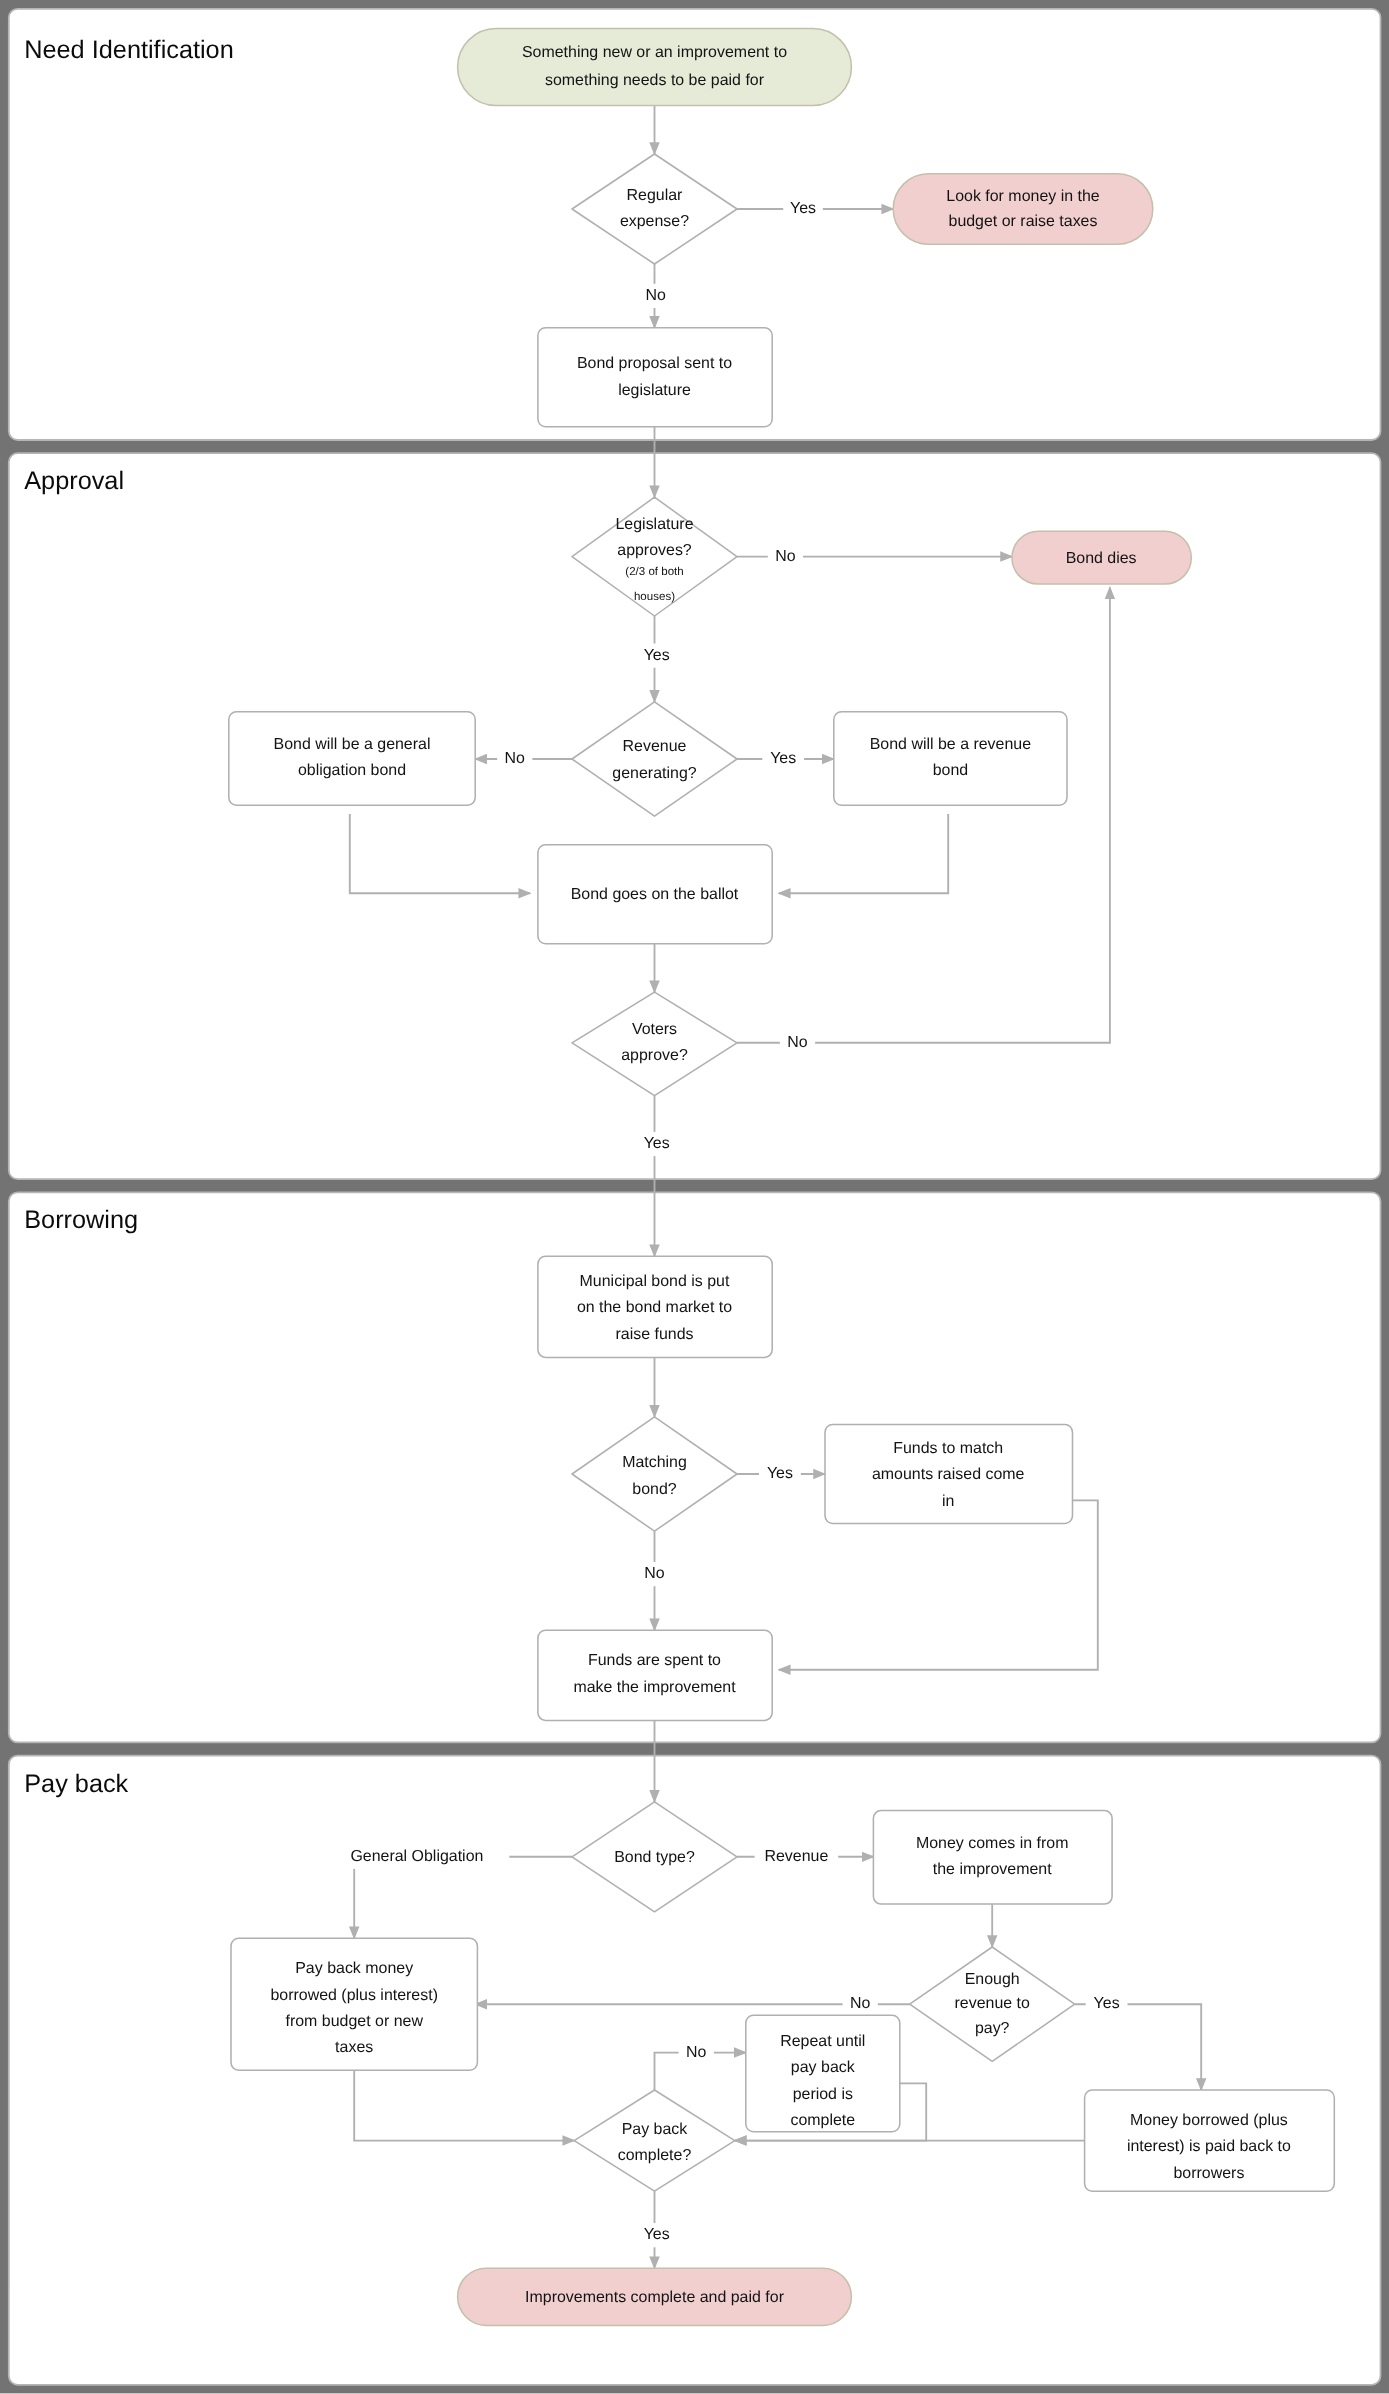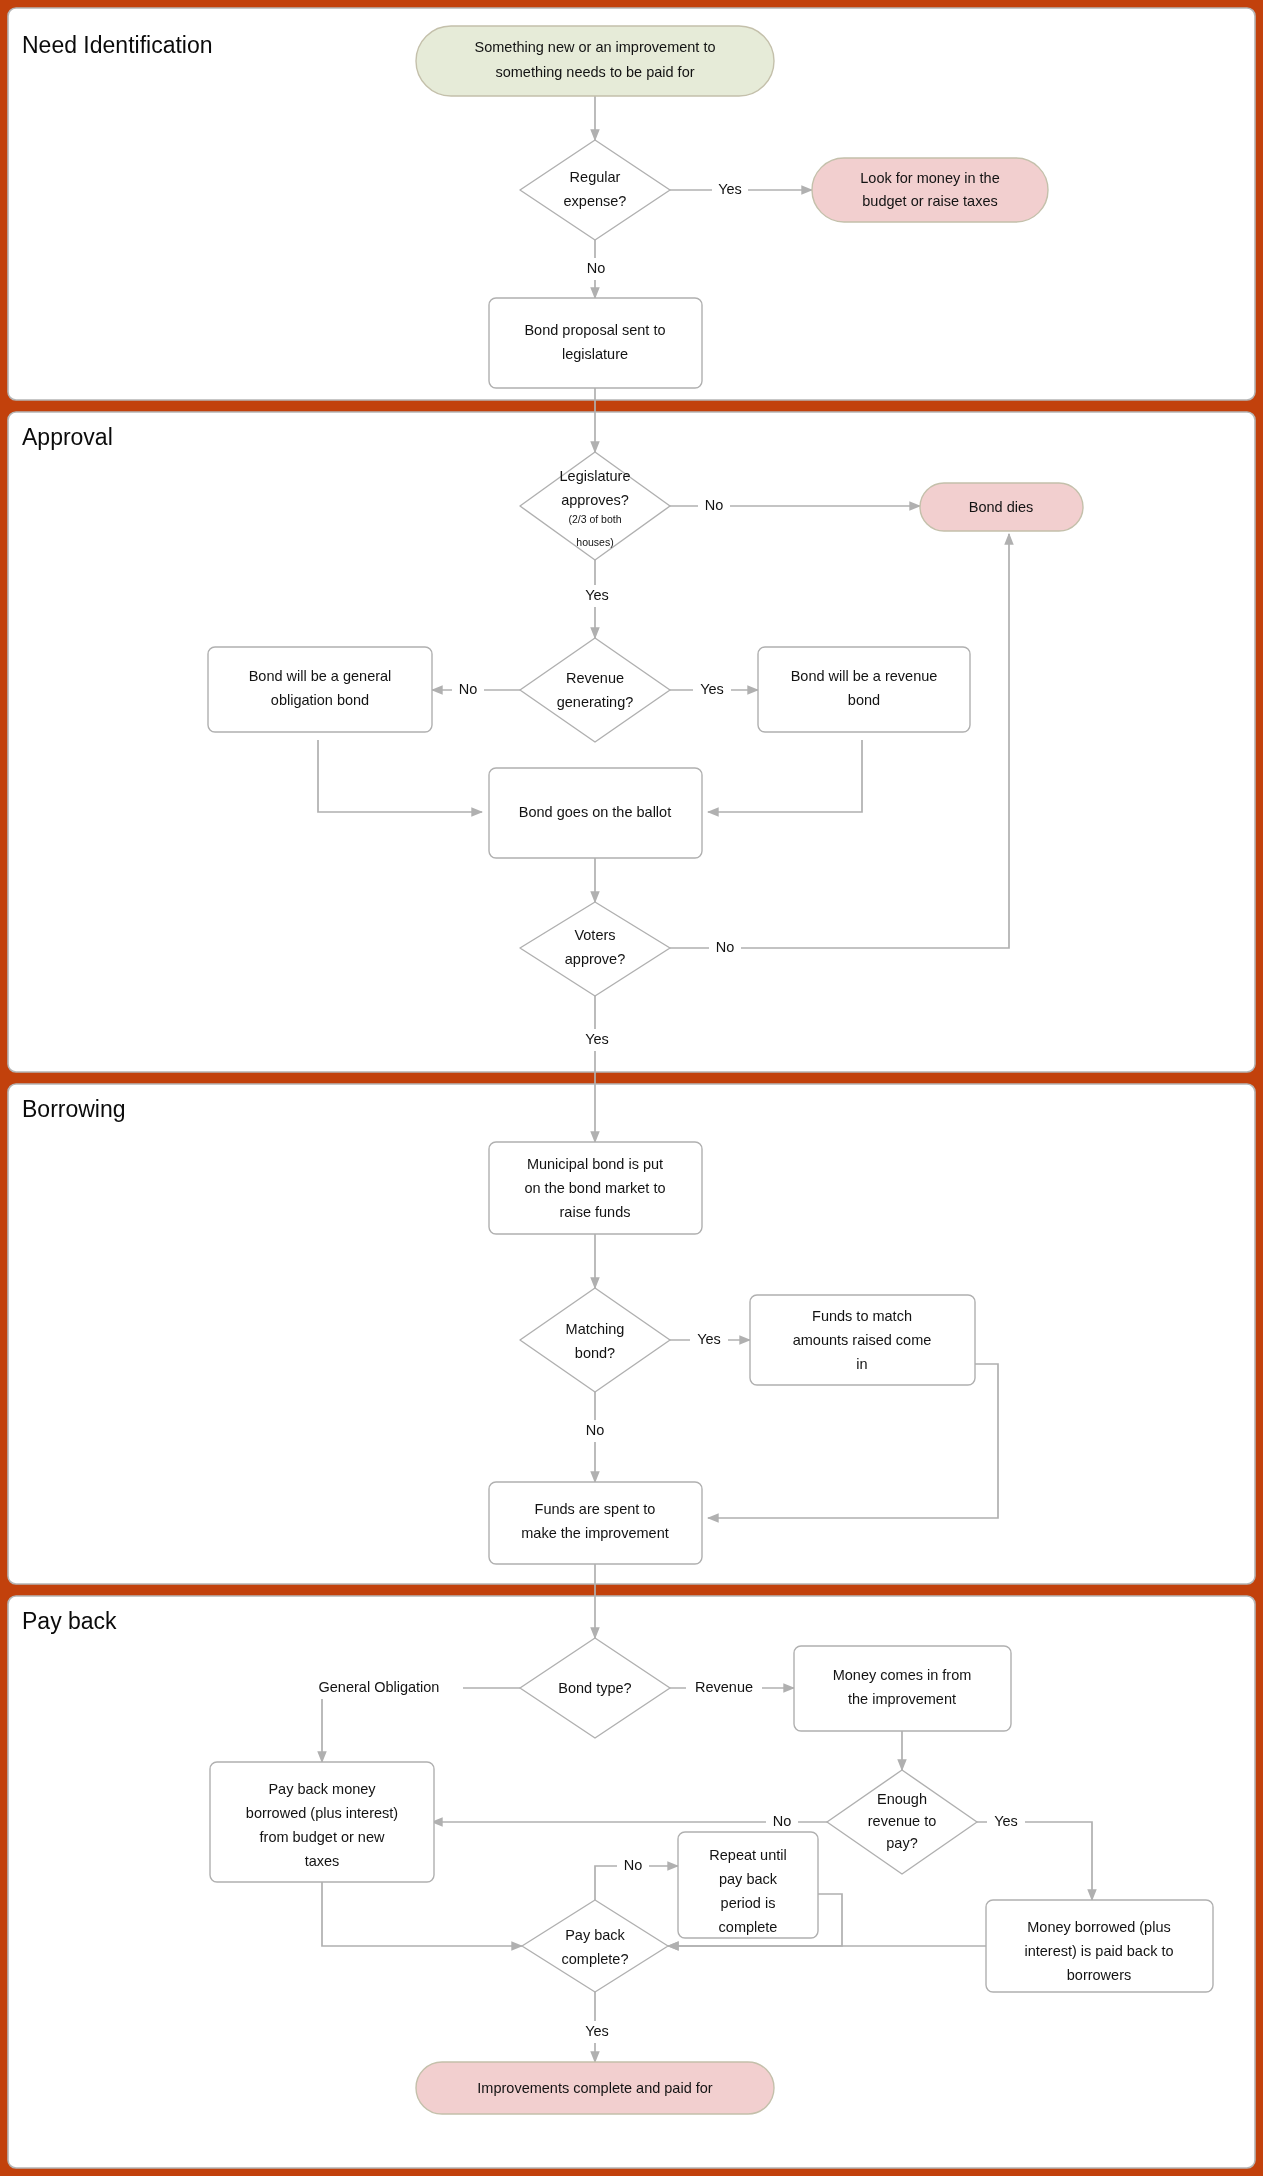--- a/index.html
+++ b/index.html
@@ -7,21 +7,21 @@
     padding: 0;
     background: #ffffff;
   }
   body {
     font-family: "Liberation Sans", sans-serif;
   }
   #canvas {
     position: relative;
     width: 1263px;
     height: 2176px;
-    background: #c2410c;
+    background: #737373;
     overflow: hidden;
     text-align: center;
   }
   svg.flow {
     position: absolute;
     top: 0;
     left: 0;
     width: 1263px;
     height: 2176px;
   }

